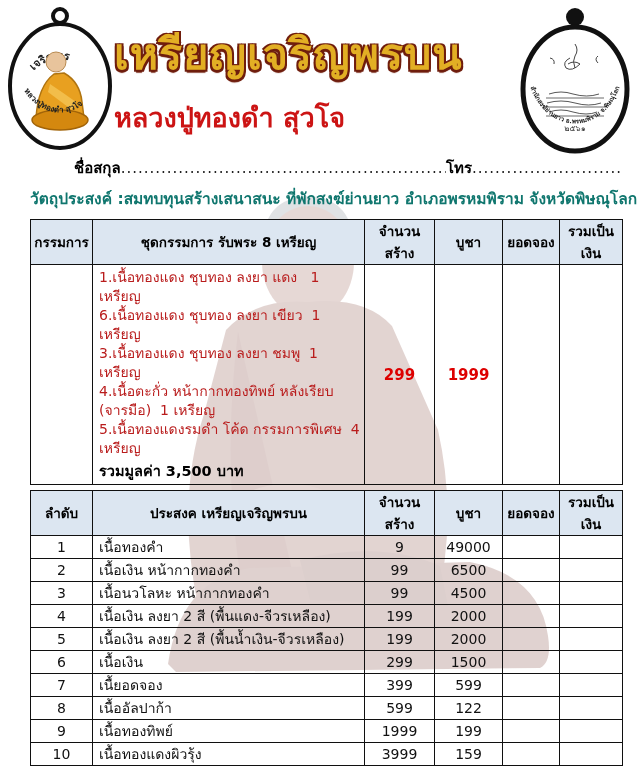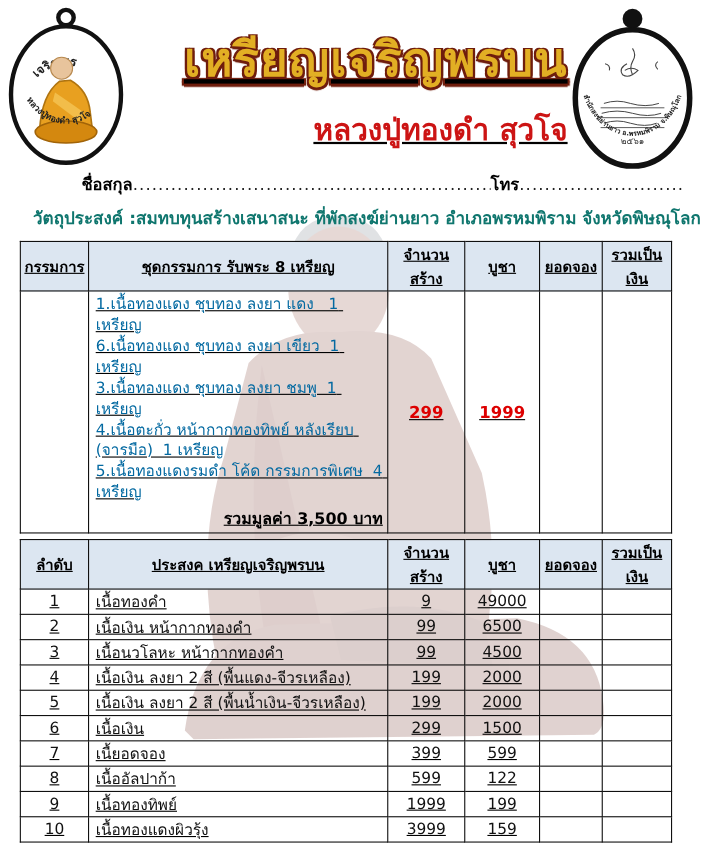--- a/index.html
+++ b/index.html
@@ -4,43 +4,43 @@
 <style>
   * { margin:0; padding:0; box-sizing:border-box; }
   body { background:#888; font-family:"DejaVu Sans","Liberation Sans",sans-serif; }
   .page { position:relative; width:640px; height:782px; margin:0 auto; background:#ffffff; overflow:hidden; }
   .wm { position:absolute; left:0; top:0; z-index:0; pointer-events:none; }
   .content { position:relative; z-index:1; }
 
   
   .hdr { display:flex; align-items:flex-start; padding:6px 6px 0 6px; }
   .amulet { flex:0 0 auto; }
-  .hdr-center { flex:1 1 auto; text-align:right;text-decoration:underline; }
+  .hdr-center { flex:1 1 auto; text-align:left; }
   .title { margin-top:14px; font-size:43px; font-weight:bold; letter-spacing:1px; color:#e2af24;
            text-shadow:-2px -1px 0 #6f1d0d, 2px -1px 0 #6f1d0d, -2px 2px 0 #6f1d0d, 2px 2px 0 #6f1d0d, 0 3px 1px #6f1d0d; }
   .subtitle { margin-top:8px; font-size:27px; font-weight:bold; color:#cc1414; }
   .location { margin-top:10px; font-size:17px; font-weight:bold; color:#111; }
 
   
   .name-line { display:flex; align-items:center; margin:2px 18px 0 74px; font-size:15px; white-space:nowrap; overflow:hidden; }
   .name-line .lbl { font-weight:bold; flex:0 0 auto; }
   .dots { overflow:hidden; letter-spacing:1px; color:#222; }
   .dots-name { flex:1 1 auto; }
   .dots-tel { flex:0 0 150px; }
   .purpose { margin:6px 0 0 30px; font-size:15.5px; font-weight:bold; color:#0f766e; }
 
   
-  table { border-collapse:collapse; table-layout:fixed; margin-left:18px; width:592px; background:transparent;text-decoration:underline; }
+  table { border-collapse:collapse; table-layout:fixed; margin-left:30px; width:592px; background:transparent; }
   th, td { border:1.6px solid #101010; padding:0; vertical-align:middle; }
   col.c1{width:62px;} col.c2{width:272px;} col.c3{width:70px;} col.c4{width:68px;} col.c5{width:57px;} col.c6{width:63px;}
   th { background:#dce6f1; font-size:13.5px; font-weight:bold; color:#000; height:24px; }
   .t1 { margin-top:8px; }
   .t1 .items-cell { padding:3px 4px 2px 6px; }
-  .set-item { font-size:14px; line-height:19px; color:#0369a1; white-space:pre-wrap; }
-  .set-total { font-size:14.5px; font-weight:bold; text-align:right; margin-top:1px; }
+  .set-item { font-size:14px; line-height:19px; color:#b91c1c; white-space:pre-wrap; }
+  .set-total { font-size:14.5px; font-weight:bold; text-align:left; margin-top:1px; }
   .redval { color:#dd0000; font-weight:bold; font-size:15px; text-align:center; }
   .t2 { margin-top:5px; }
   .t2 th { height:22px; }
   .t2 td { height:23px; font-size:14px; color:#111; }
   .cnum { text-align:center; }
   .citem { padding-left:6px; }
 </style>
 </head>
 <body>
 

